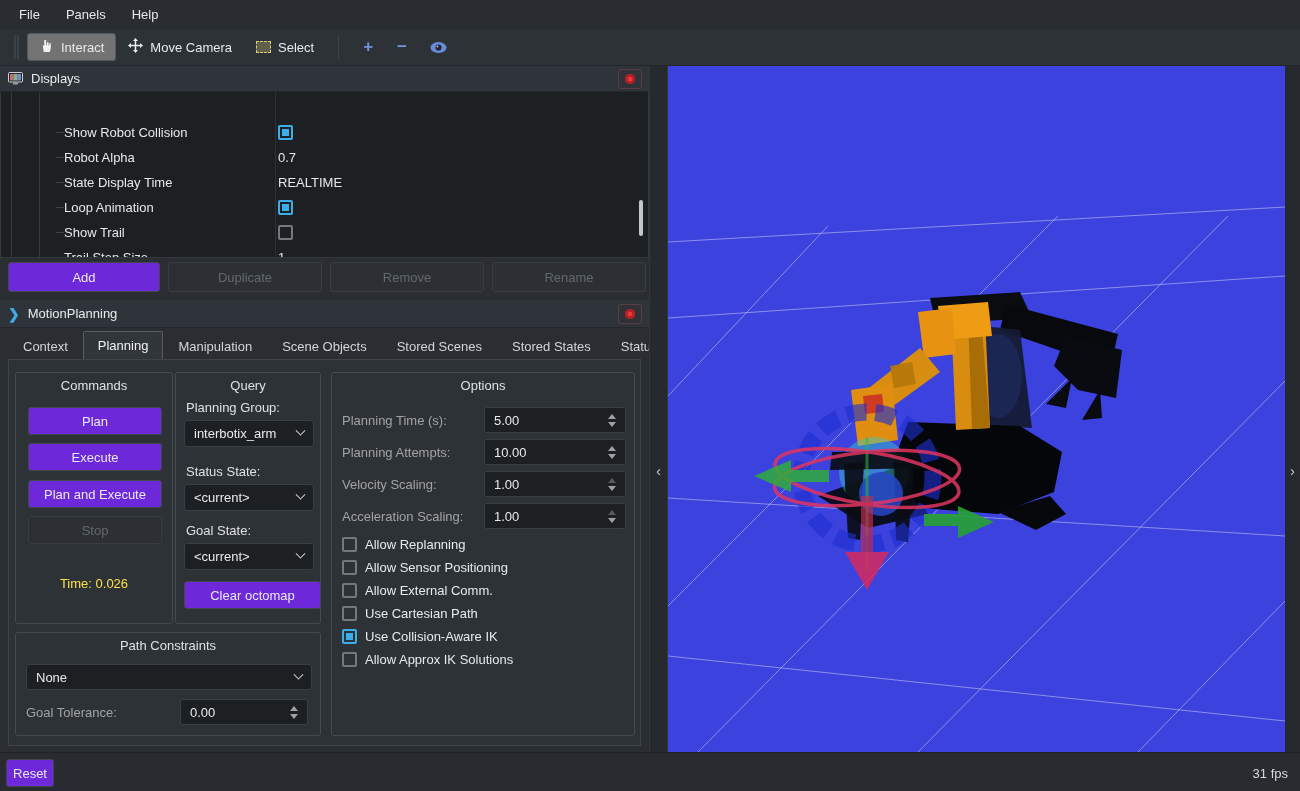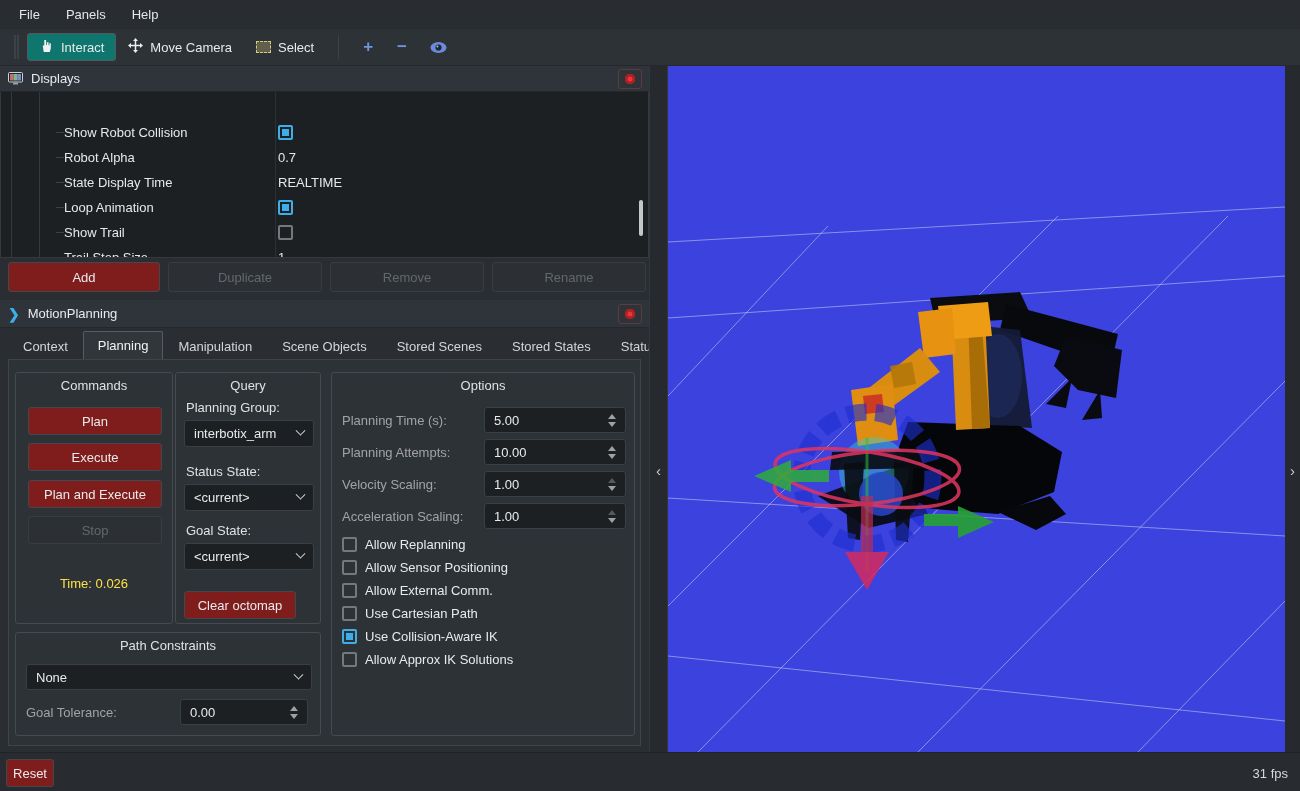--- a/index.html
+++ b/index.html
@@ -6,27 +6,27 @@
   html,body { background:#202326; }
   body { font-family:"Liberation Sans", sans-serif; color:#e8eaec; font-size:13px; }
   #root { position:relative; width:1300px; height:791px; background:#2a2e32; overflow:hidden; }
 
   
   #menubar { position:absolute; left:0; top:0; width:1300px; height:29px; background:#292d31; display:flex; align-items:center; padding-left:6px; }
   .menu-item { padding:0 13px; height:29px; line-height:29px; color:#e4e6e8; cursor:default; }
   #toolbar { position:absolute; left:0; top:29px; width:1300px; height:37px; background:#2d3237; display:flex; align-items:center; border-bottom:1px solid #24282c; }
   .tb-handle { width:5px; height:24px; border-left:2px solid #3c4147; border-right:2px solid #3c4147; margin:0 8px 0 14px; }
   .tool-btn { display:flex; align-items:center; gap:7px; padding:4px 11px; border-radius:3px; border:1px solid transparent; color:#e8eaec; }
-  .tool-btn.selected { background:#0f766e; border-color:#54595f; }
+  .tool-btn.selected { background:#737373; border-color:#54595f; }
   .tb-sep { width:1px; height:24px; background:#3e4347; margin:0 12px; }
   .zoom-glyph { font-size:17px; font-weight:bold; color:#6f95dd; padding:0 12px; }
   .select-swatch { width:15px; height:12px; border:1px dashed #dcca7c; background:rgba(216,201,122,.30); }
 
   
-  .btn { position:absolute; background:#7f1d1d; border:1px solid #43484e; border-radius:3px; color:#e8eaec; font-size:13px; display:flex; align-items:center; justify-content:center; }
+  .btn { position:absolute; background:#6d28d9; border:1px solid #43484e; border-radius:3px; color:#e8eaec; font-size:13px; display:flex; align-items:center; justify-content:center; }
   .btn.disabled { background:#2c3034; border-color:#383d42; color:#63686d; }
   .combo { position:absolute; background:#1d2023; border:1px solid #3a3f45; border-radius:3px; display:flex; align-items:center; padding:0 9px; color:#e8eaec; }
   .combo .chev { margin-left:auto; width:7px; height:7px; border-right:1.6px solid #cfd2d4; border-bottom:1.6px solid #cfd2d4; transform:rotate(45deg) translate(-2px,-2px); }
   .spin { position:absolute; background:#1d2023; border:1px solid #3a3f45; border-radius:3px; display:flex; align-items:center; padding:0 9px; color:#e8eaec;gap:21px; }
   .spin .arrows { margin-left:auto; display:flex; flex-direction:column; gap:3px; align-items:center; }
   .tri-up { width:0; height:0; border-left:4px solid transparent; border-right:4px solid transparent; border-bottom:5px solid #9da2a7; }
   .tri-dn { width:0; height:0; border-left:4px solid transparent; border-right:4px solid transparent; border-top:5px solid #9da2a7; }
   .cb { width:15px; height:15px; border:2px solid #75797e; border-radius:2px; background:transparent; flex:none; position:relative; }
   .cb.checked { border-color:#3daee9; }
   .cb.checked::after { content:""; position:absolute; left:2px; top:2px; right:2px; bottom:2px; background:#3daee9; }
@@ -235,21 +235,21 @@
       <div class="q-label" style="top:91px;">Status State:</div>
       <div class="combo" style="left:8px; top:111px; width:130px; height:27px;">
         <span>&lt;current&gt;</span>
           <span class="chev"></span>
       </div>
       <div class="q-label" style="top:150px;">Goal State:</div>
       <div class="combo" style="left:8px; top:170px; width:130px; height:27px;">
         <span>&lt;current&gt;</span>
           <span class="chev"></span>
       </div>
-      <div class="btn" style="left:8px; top:218px; width:112px; height:28px;">
+      <div class="btn" style="left:8px; top:208px; width:137px; height:28px;">
           <span>Clear octomap</span>
         </div>
     </div>
 
     <div class="groupbox" style="left:322px; top:12px; width:304px; height:364px;">
       <div class="gb-title">Options</div>
       <div class="opt-label" style="top:40px;">Planning Time (s):</div>
       <div class="spin" style="left:152px; top:34px; width:142px; height:26px;">
         <span>5.00</span>
           <span class="arrows">

